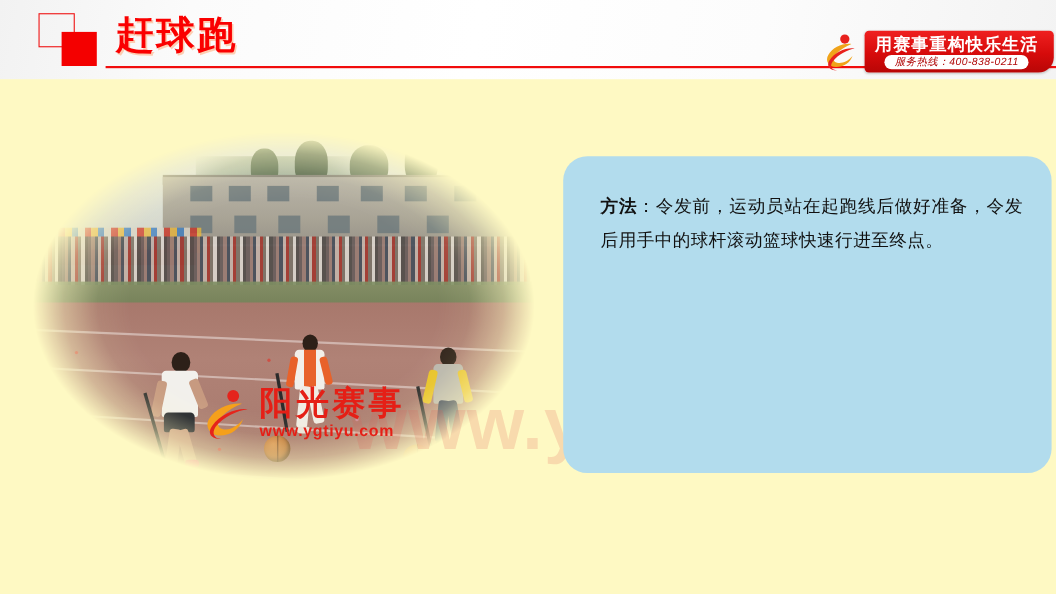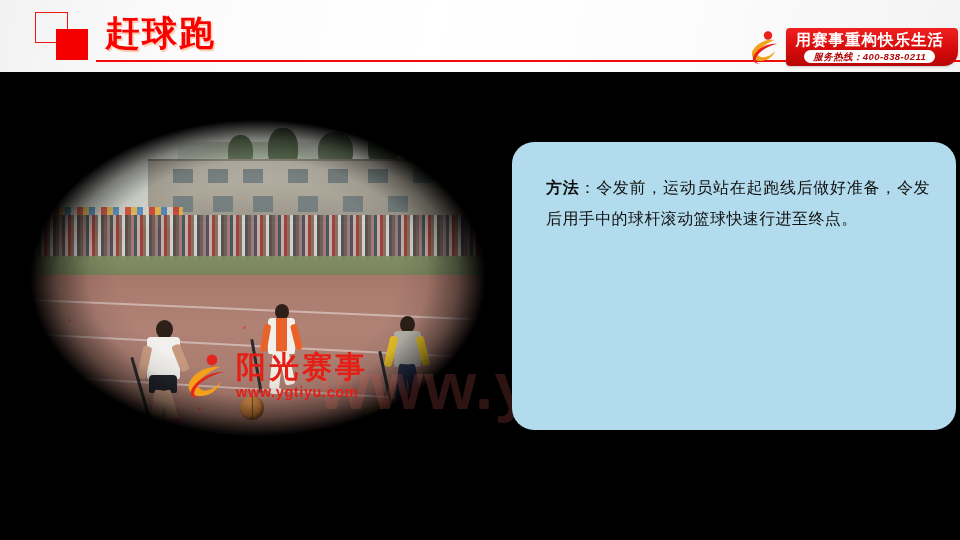--- a/index.html
+++ b/index.html
@@ -1,21 +1,21 @@
 <!DOCTYPE html>
 <html><head>
 <meta charset="utf-8">
 <style>
   html,body{margin:0;padding:0;}
   body{
     width:960px;height:540px;overflow:hidden;position:relative;
     background:#ffffff;
     font-family:"Liberation Sans","DejaVu Sans",sans-serif;
   }
-  .slide{position:absolute;inset:0;background:#000000;}
+  .slide{position:absolute;inset:0;background:#fef9c3;}
 
   
   .header{
     position:absolute;left:0;top:0;width:960px;height:72px;
     background:linear-gradient(100deg,#f2f2f2 0%,#fbfbfb 18%,#ffffff 45%,#fcfcfc 72%,#f3f3f3 100%);
   }
   .logo-mark{position:absolute;left:35px;top:12px;width:58px;height:48px;}
   .logo-mark .sq-outline{
     position:absolute;left:0;top:0;width:33px;height:31px;
     border:1.5px solid #ef1313;background:transparent;box-sizing:border-box;
@@ -44,21 +44,21 @@
     box-shadow:0 1px 2px rgba(0,0,0,.18);
     display:flex;flex-direction:column;align-items:center;
   }
   .brand-slogan{
     color:#ffffff;font-size:15.5px;font-weight:bold;letter-spacing:1px;
     line-height:18px;white-space:nowrap;
     font-family:"DejaVu Sans","Liberation Sans",sans-serif;
   }
   .brand-hotline{
     margin-top:1px;background:#ffffff;border-radius:7px;color:#b00808;
-    font-size:9.5px;font-style:italic;font-weight:bold;letter-spacing:.4px;
+    font-size:9.5px;font-style:italic;font-weight:normal;letter-spacing:.4px;
     padding:1px 9px;line-height:11px;white-space:nowrap;
   }
 
   
   .photo-wrap{
     position:absolute;left:8px;top:108px;width:500px;height:340px;
     -webkit-mask-image:radial-gradient(ellipse 47% 48% at 50% 50%,
         #000 60%, rgba(0,0,0,.92) 72%, rgba(0,0,0,.55) 85%, rgba(0,0,0,0) 97%);
     mask-image:radial-gradient(ellipse 47% 48% at 50% 50%,
         #000 60%, rgba(0,0,0,.92) 72%, rgba(0,0,0,.55) 85%, rgba(0,0,0,0) 97%);

